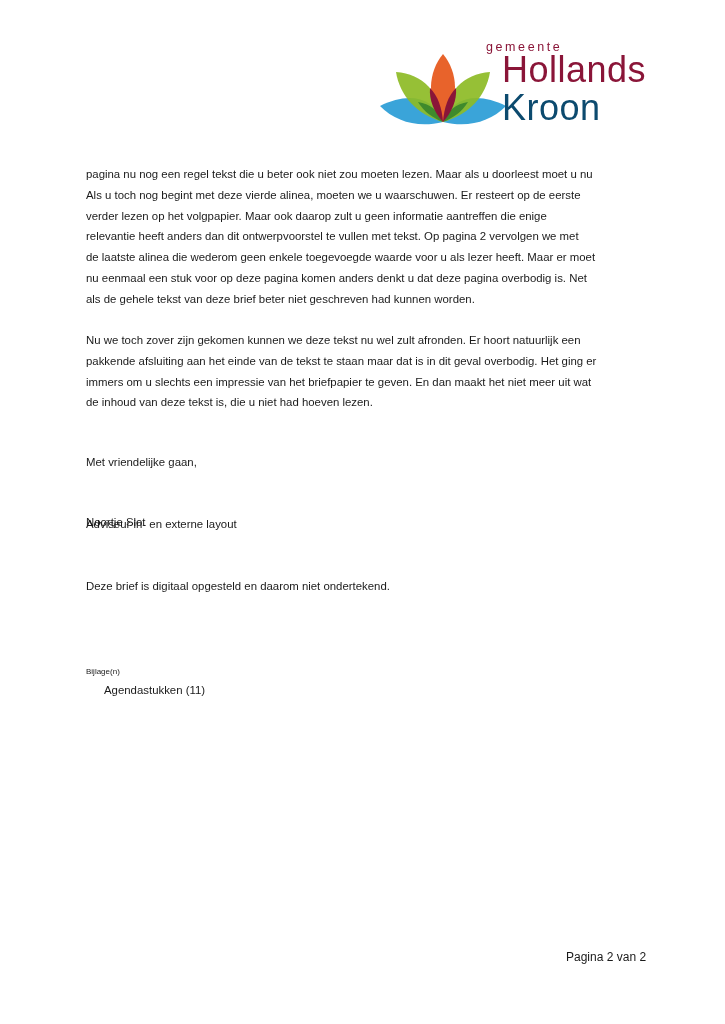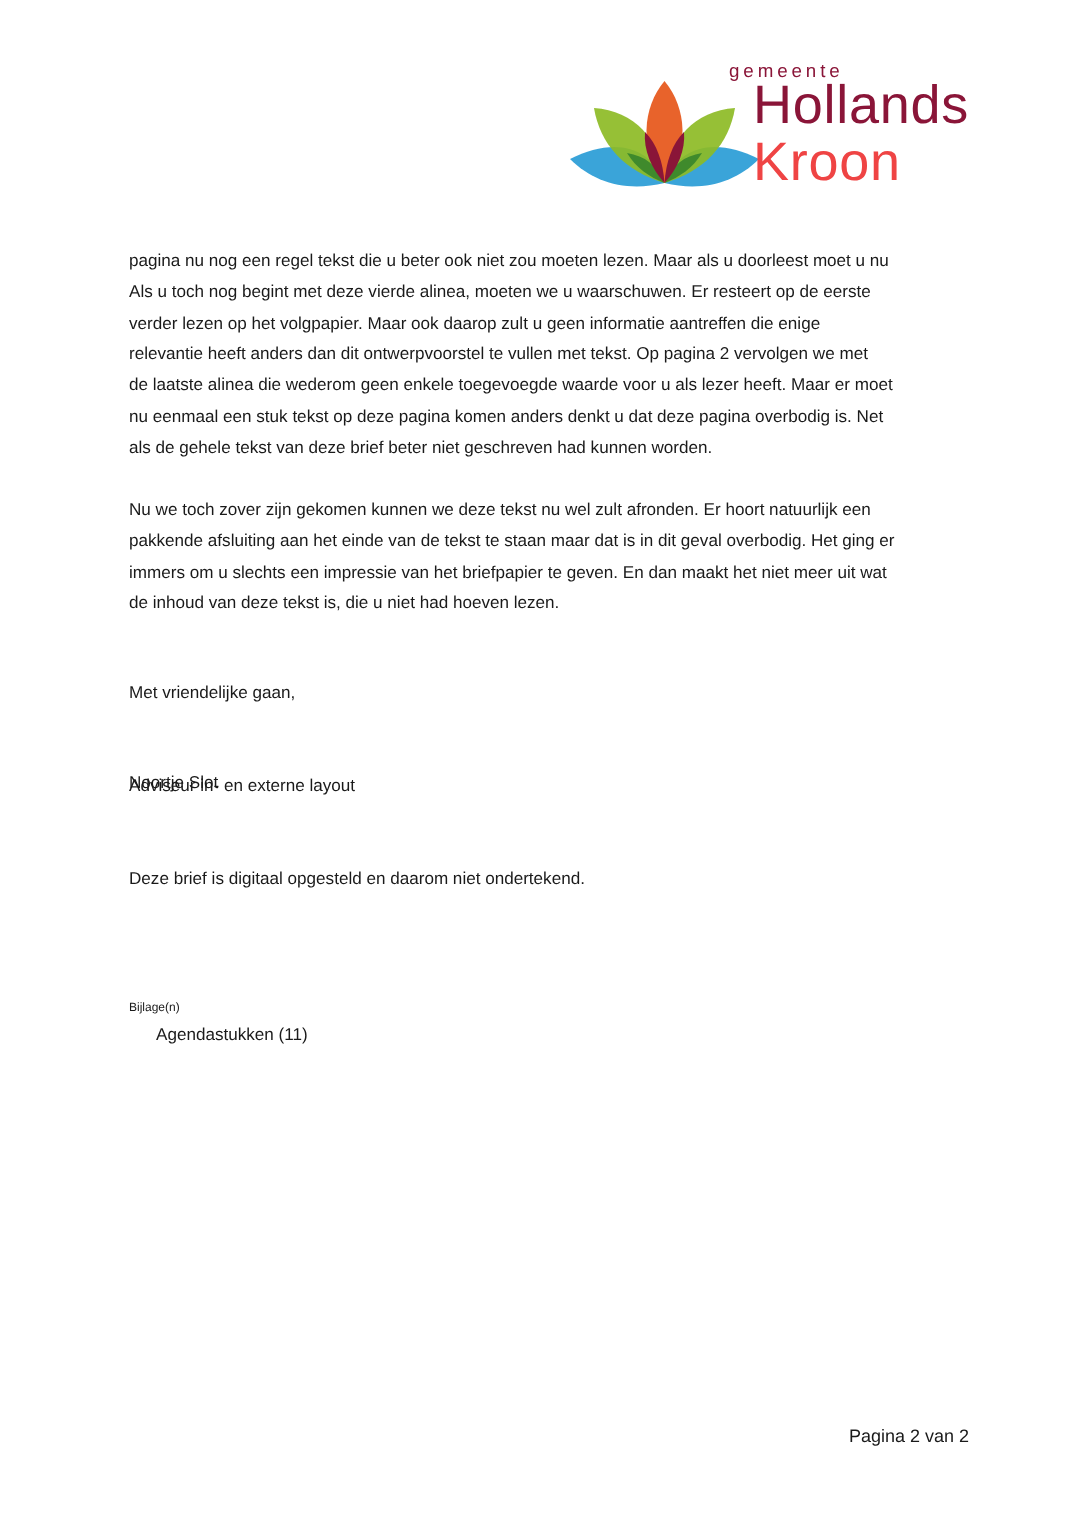--- a/index.html
+++ b/index.html
@@ -11,21 +11,21 @@
     .logo svg { position: absolute; left: 0; top: 12px; }
     .logo-gemeente {
       position: absolute; left: 108px; top: 0; font-size: 12.5px; letter-spacing: 2.6px;
       color: #8a1538; font-weight: normal;
     }
     .logo-hollands {
       position: absolute; left: 124px; top: 12px; font-size: 36px; color: #8a1538;
       line-height: 36px; letter-spacing: 0.5px;
     }
     .logo-kroon {
-      position: absolute; left: 124px; top: 50px; font-size: 36px; color: #ef4444;
+      position: absolute; left: 124px; top: 50px; font-size: 36px; color: #0c4a6e;
       line-height: 36px; letter-spacing: 0.5px;
     }
     .para {
       position: absolute; left: 86px; width: 560px;
       font-size: 11.4px; line-height: 20.8px; color: #1a1a1a;
     }
     .para p { margin: 0; white-space: nowrap; }
     .line { position: absolute; left: 86px; font-size: 11.4px; white-space: nowrap; color: #1a1a1a; }
     .attach-label { position: absolute; left: 86px; top: 667px; font-size: 8px; color: #1a1a1a; }
     .attach-item { position: absolute; left: 104px; top: 684px; font-size: 11.4px; color: #1a1a1a; }
@@ -55,21 +55,21 @@
   <span class="logo-hollands">Hollands</span>
   <span class="logo-kroon">Kroon</span>
 </div>
 
 <div class="para" style="top:164px;">
   <p>pagina nu nog een regel tekst die u beter ook niet zou moeten lezen. Maar als u doorleest moet u nu</p>
   <p>Als u toch nog begint met deze vierde alinea, moeten we u waarschuwen. Er resteert op de eerste</p>
   <p>verder lezen op het volgpapier. Maar ook daarop zult u geen informatie aantreffen die enige</p>
   <p>relevantie heeft anders dan dit ontwerpvoorstel te vullen met tekst. Op pagina 2 vervolgen we met</p>
   <p>de laatste alinea die wederom geen enkele toegevoegde waarde voor u als lezer heeft. Maar er moet</p>
-  <p>nu eenmaal een stuk tekst op deze pagina komen anders denkt u dat deze pagina overbodig is. Net</p>
+  <p>nu eenmaal een stuk voor op deze pagina komen anders denkt u dat deze pagina overbodig is. Net</p>
   <p>als de gehele tekst van deze brief beter niet geschreven had kunnen worden.</p>
 </div>
 
 <div class="para" style="top:330px;">
   <p>Nu we toch zover zijn gekomen kunnen we deze tekst nu wel zult afronden. Er hoort natuurlijk een</p>
   <p>pakkende afsluiting aan het einde van de tekst te staan maar dat is in dit geval overbodig. Het ging er</p>
   <p>immers om u slechts een impressie van het briefpapier te geven. En dan maakt het niet meer uit wat</p>
   <p>de inhoud van deze tekst is, die u niet had hoeven lezen.</p>
 </div>
 

